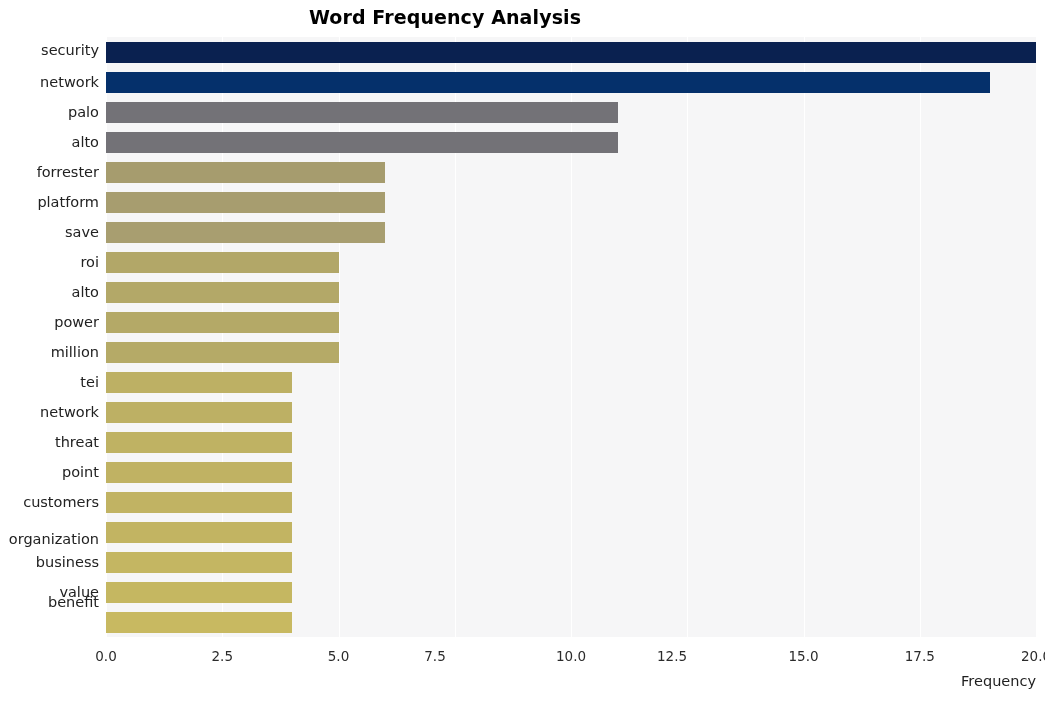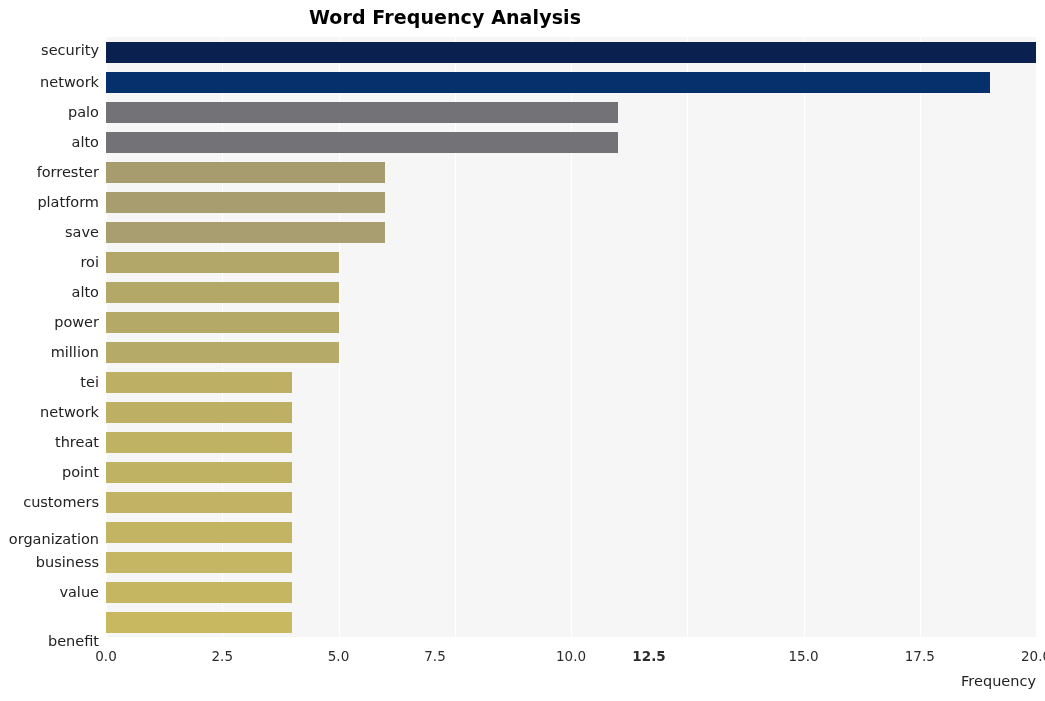--- a/index.html
+++ b/index.html
@@ -157,30 +157,30 @@
       <div class="ylabel" style="top: 274.5px;">power</div>
       <div class="ylabel" style="top: 304.5px;">million</div>
       <div class="ylabel" style="top: 334.5px;">tei</div>
       <div class="ylabel" style="top: 364.5px;">network</div>
       <div class="ylabel" style="top: 394.5px; padding-left: 10px;">threat</div>
       <div class="ylabel" style="top: 424.5px; margin-left: 6px;">point</div>
       <div class="ylabel" style="top: 454.5px;">customers</div>
       <div class="ylabel" style="top: 492px; margin-left: 24px;">organization</div>
       <div class="ylabel" style="top: 514.5px;">business</div>
       <div class="ylabel" style="top: 544.5px; text-align: right;">value</div>
-      <div class="ylabel" style="top: 594px; text-align: right;">benefit</div>
+      <div class="ylabel" style="top: 555px; text-align: right;">benefit</div>
     </div>
 
   <div id="xlabels">
       <div class="xtick" style="left: 106px;">0.0</div>
       <div class="xtick" style="left: 222.25px;">2.5</div>
       <div class="xtick" style="left: 338.5px;">5.0</div>
       <div class="xtick" style="left: 435px;">7.5</div>
       <div class="xtick" style="left: 571px;">10.0</div>
-      <div class="xtick" style="left: 649px; font-weight: bold;">12.5</div>
+      <div class="xtick" style="left: 672px;">12.5</div>
       <div class="xtick" style="left: 803.5px;">15.0</div>
       <div class="xtick" style="left: 919.75px;">17.5</div>
       <div class="xtick" style="left: 1036px;">20.0</div>
     </div>
 
   <div id="xaxis-title">Frequency</div>
 
 </div>
 
 </body></html>

